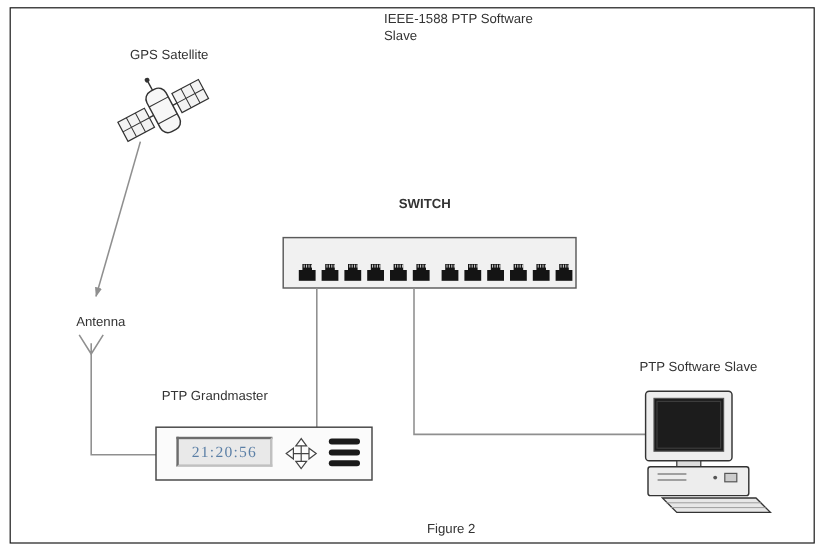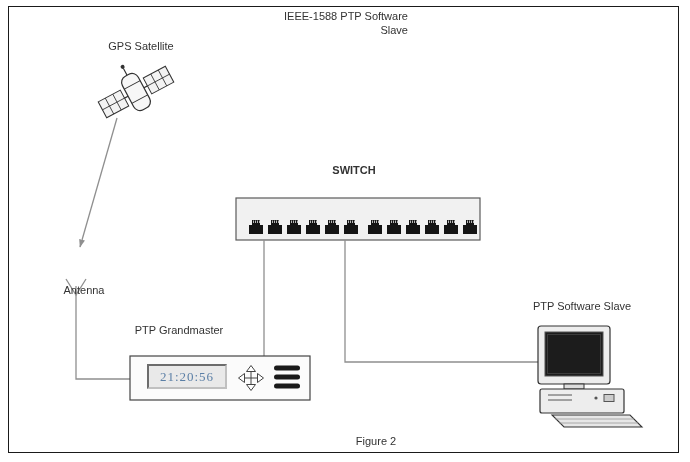--- a/index.html
+++ b/index.html
@@ -8,21 +8,21 @@
     font-family:"Liberation Sans", sans-serif;color:#333;overflow:hidden;
   }
   .frame{
     position:absolute;left:8px;top:6px;width:671px;height:447px;
     border:1.5px solid #1a1a1a;box-sizing:border-box;
   }
   .label{
     position:absolute;font-size:11px;color:#333;white-space:nowrap;
     transform:translateX(-50%);
   }
-  .title{text-align:right;line-height:1.3;}
+  .title{text-align:left;line-height:1.3;margin-left:36px;}
   .clock{
     position:absolute;left:147px;top:364px;width:76px;height:21px;
     background:#e9e9e9;border:2px inset #c0c0c0;
     color:#5b7fa6;font-family:Liberation Serif, serif;font-size:13px;
     letter-spacing:1px;display:flex;align-items:center;justify-content:center;
   }
   svg{position:absolute;left:0;top:0;}
 </style>
 </head>
 <body>
@@ -108,21 +108,21 @@
     </g>
   </svg>
 
   <div class="label title" style="left:346px;top:9px;">
     <span>IEEE-1588 PTP Software</span><br>
     <span>Slave</span>
   </div>
 
   <div class="label" style="left:141px;top:40px;">GPS Satellite</div>
 
-  <div class="label" style="left:84px;top:263px;margin-top:21px;">Antenna</div>
+  <div class="label" style="left:84px;top:263px;">Antenna</div>
 
   <div class="label" style="left:354px;top:164px;font-weight:bold;">SWITCH</div>
 
   <div class="label" style="left:179px;top:324px;">PTP Grandmaster</div>
 
   <div class="label" style="left:561px;top:300px;padding-left:42px;">PTP Software Slave</div>
 
   <div class="clock">21:20:56</div>
 
   <div class="label" style="left:376px;top:435px;">Figure 2</div>

